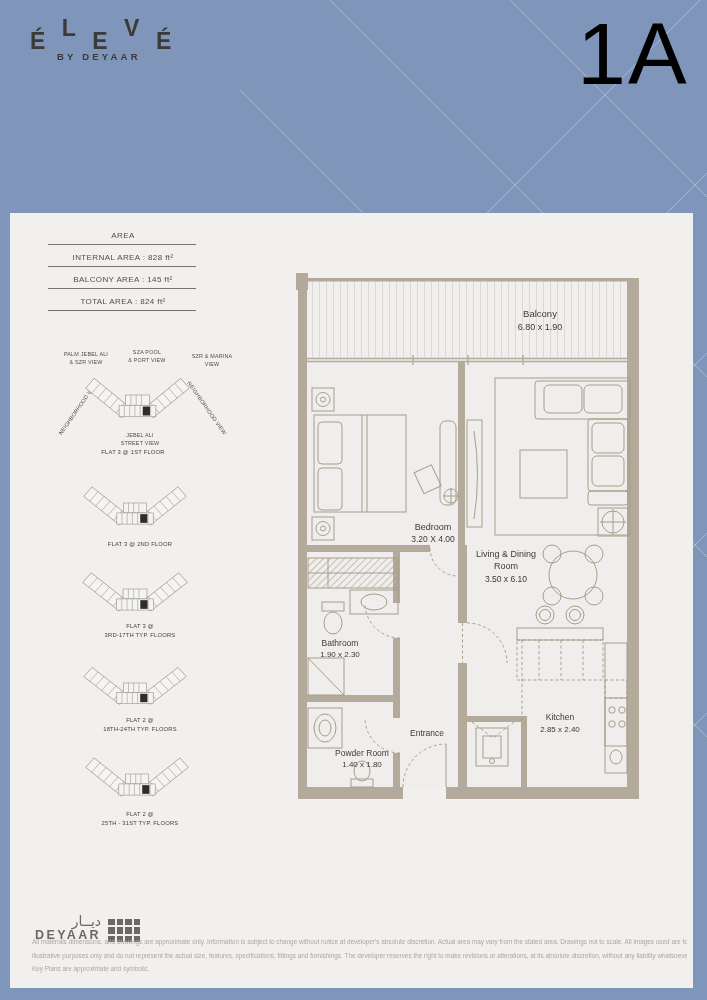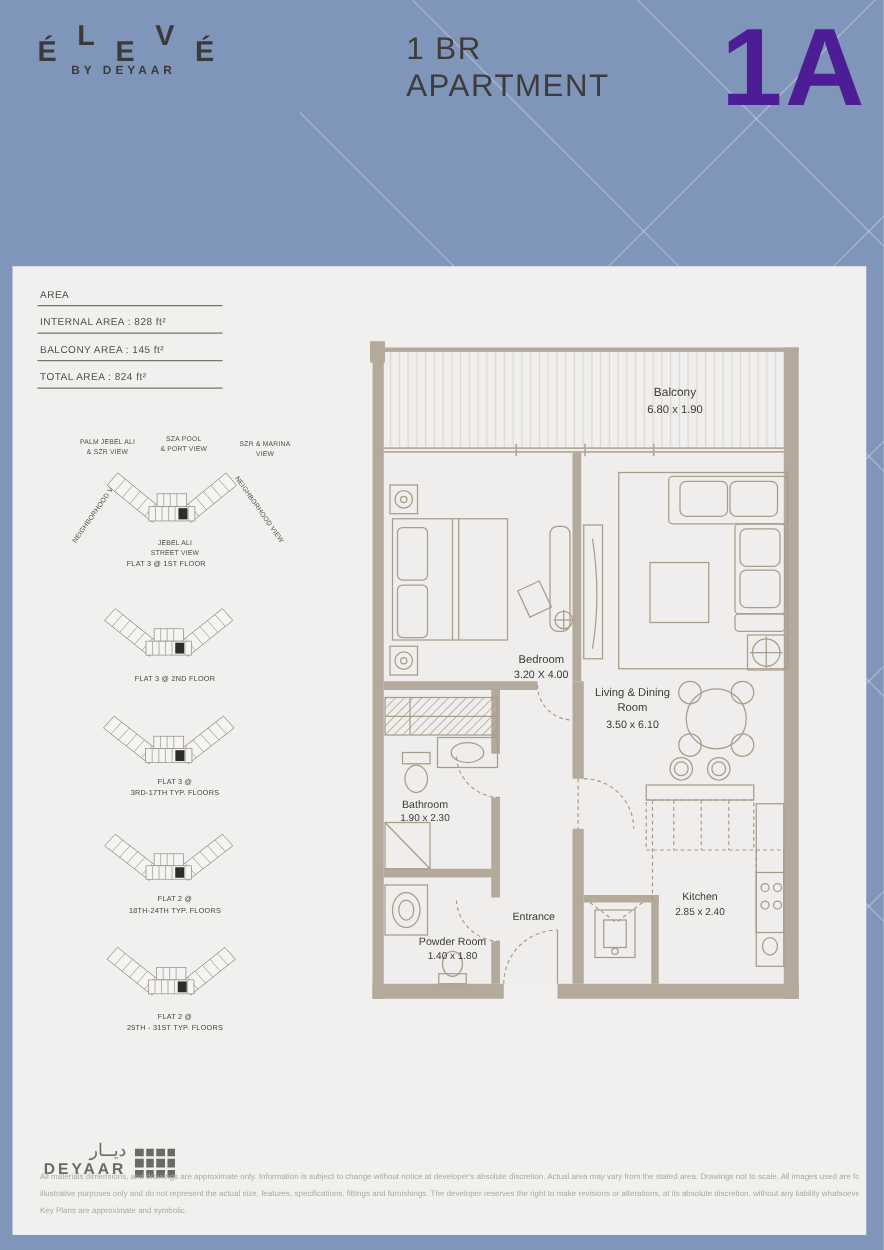--- a/index.html
+++ b/index.html
@@ -14,28 +14,28 @@
   .brand { position:absolute; left:30px; top:24px; }
   .brand-letters span { display:inline-block; font-size:23px; font-weight:700;
      color:#3b3a38; margin-right:12px; }
   .brand-letters .hi { transform:translateY(-9px); }
   .brand-letters .lo { transform:translateY(4px); }
   .brand-byline { padding-left:27px; font-size:9.5px; font-weight:700;
      letter-spacing:3.2px; color:#3b3a38; }
   .unit-type { position:absolute; left:325px; top:24px; font-size:25px; line-height:30px;
      letter-spacing:1.2px; color:#3e3c39; }
   .unit-code { position:absolute; left:577px; top:8px; font-size:88px; line-height:92px;
-     color:#4c1d95; letter-spacing:2px; font-weight:700; }
+     color:#000000; letter-spacing:2px; font-weight:400; }
 
   
   .panel { position:absolute; left:10px; top:213px; width:683px; height:775px;
      background:#f1f0ee; z-index:1; overflow:hidden; }
 
   
-  .area-table { position:absolute; left:20px; top:10px; width:148px; }
+  .area-table { position:absolute; left:38px; top:10px; width:148px;text-align:center; }
   .area-row { font-size:8px; letter-spacing:.4px; color:#504e4a; padding:8px 0 4px 2px;
      border-bottom:1px solid #76746f; }
 
   
   .kp { position:absolute; }
   .kp-caption { position:absolute; text-align:center; font-size:5.8px; line-height:9px;
      letter-spacing:.2px; color:#45433f; }
   .view-label { position:absolute; text-align:center; font-size:5.4px; line-height:8px;
      letter-spacing:.2px; color:#504e4a; width:62px; }
   .view-rot { position:absolute; text-align:center; font-size:5.4px; letter-spacing:.2px;
@@ -102,24 +102,20 @@
 <div class="header">
   <div class="brand">
     <div class="brand-letters">
       <span class="lo">É</span>
       <span class="hi">L</span>
       <span class="lo">E</span>
       <span class="hi">V</span>
       <span class="lo">É</span>
     </div>
     <div class="brand-byline">BY DEYAAR</div>
-  </div>
-  <div class="unit-type">
-    <div>1 BR</div>
-    <div>APARTMENT</div>
   </div>
   <div class="unit-code">1A</div>
 </div>
 
 <div class="panel">
 
   <div class="area-table">
     <div class="area-row">AREA</div>
     <div class="area-row">INTERNAL AREA : 828 ft²</div>
     <div class="area-row">BALCONY AREA : 145 ft²</div>

